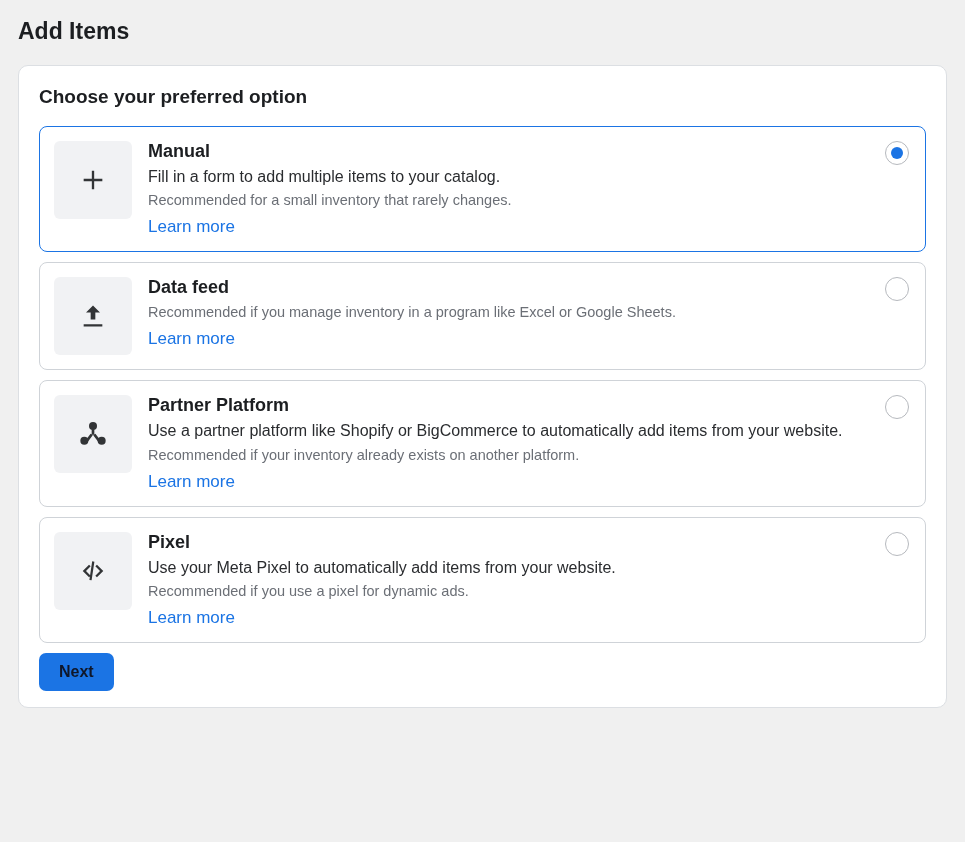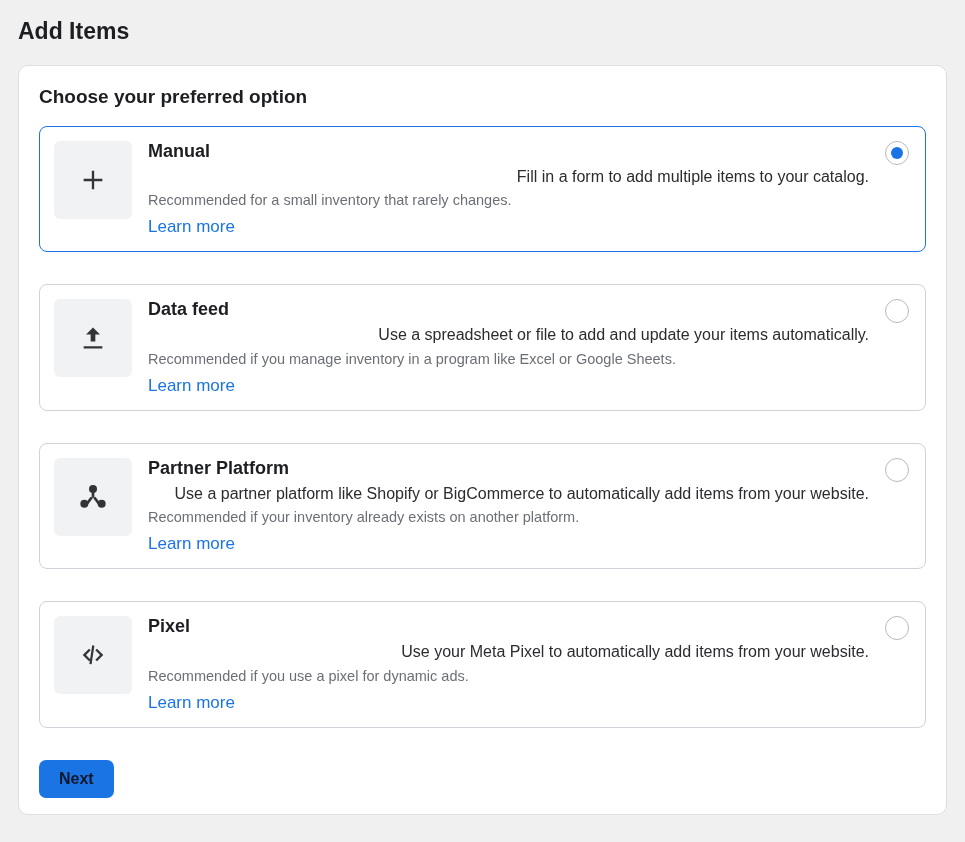--- a/index.html
+++ b/index.html
@@ -27,21 +27,21 @@
     font-weight: 700;
     margin-bottom: 18px;
     color: #1c1e21;
   }
   .option {
     display: flex;
     align-items: flex-start;
     border: 1px solid #cfd3d8;
     border-radius: 8px;
     padding: 14px 16px 14px 14px;
-    margin-bottom: 32px;
+    margin-bottom: 10px;
     background: #fff;
     cursor: pointer;
     position: relative;
   }
   .option.selected {
     border: 1.5px solid #1b74e4;
   }
   .option-icon {
     width: 78px;
     height: 78px;
@@ -59,21 +59,20 @@
     font-size: 18px;
     font-weight: 700;
     margin-bottom: 4px;
     color: #1c1e21;
   }
   .option-desc {
     font-size: 16px;
     color: #2a2c2f;
     line-height: 1.4;
     margin-bottom: 2px;
-    text-align: right;
   }
   .option-rec {
     font-size: 14.5px;
     color: #6b6f76;
     line-height: 1.45;
     margin-bottom: 6px;
   }
   .learn-more {
     font-size: 17px;
     color: #1b74e4;
@@ -148,21 +147,20 @@
   </div>
 
   <div class="option">
     <div class="option-icon">
       <svg width="28" height="28" viewBox="0 0 24 24">
           <path d="M12 3l6 6h-4v6h-4V9H6l6-6zM4 19h16v2H4z"></path>
         </svg>
     </div>
     <div class="option-body">
       <div class="option-title">Data feed</div>
-      <div class="option-desc">Use a spreadsheet or file to add and update your items automatically.</div>
       <div class="option-rec">Recommended if you manage inventory in a program like Excel or Google Sheets.</div>
       <a href="#" class="learn-more">Learn more</a>
     </div>
     <span class="radio"></span>
   </div>
 
   <div class="option">
     <div class="option-icon">
       <svg width="32" height="32" viewBox="0 0 24 24">
           <circle cx="12" cy="6" r="3"></circle>

